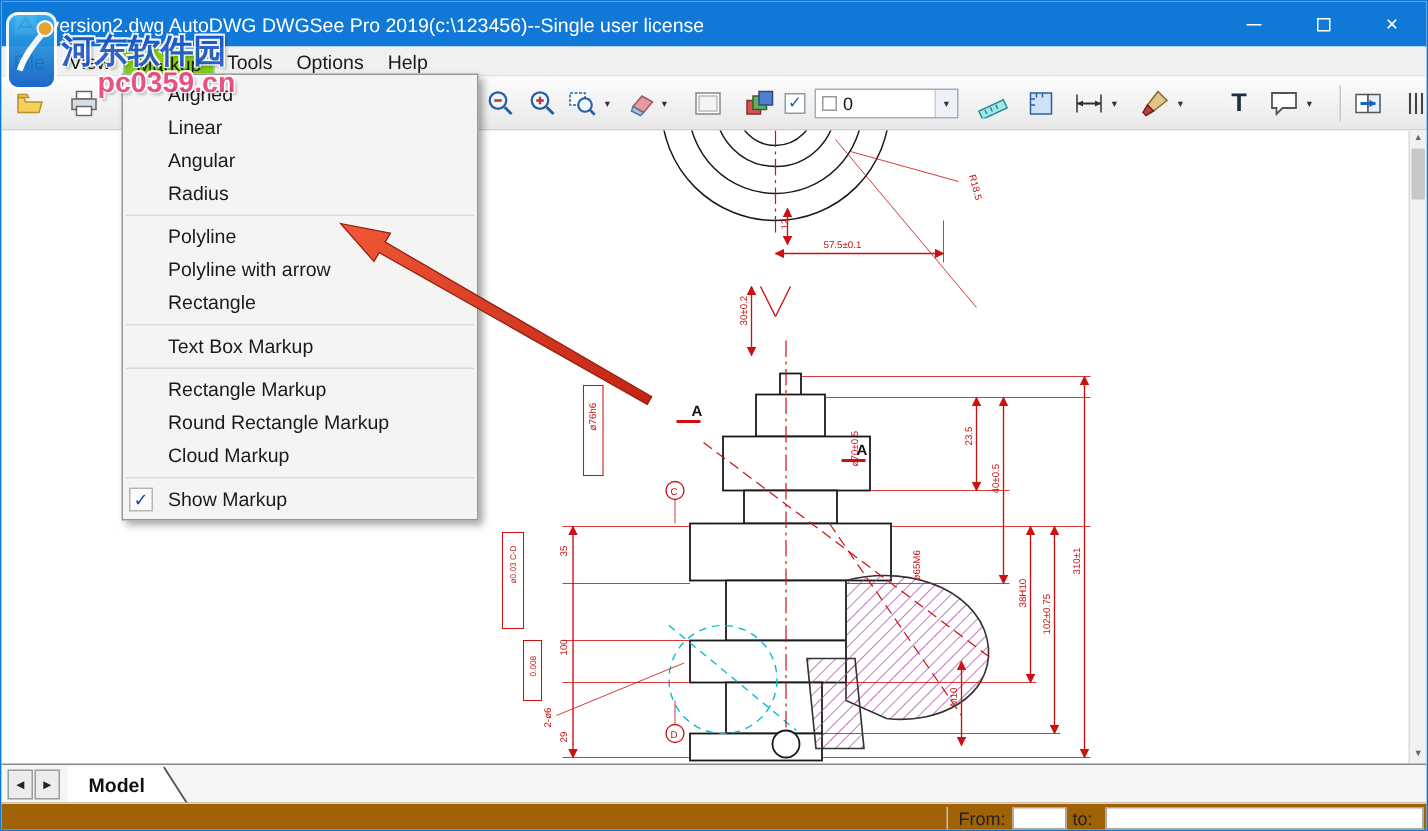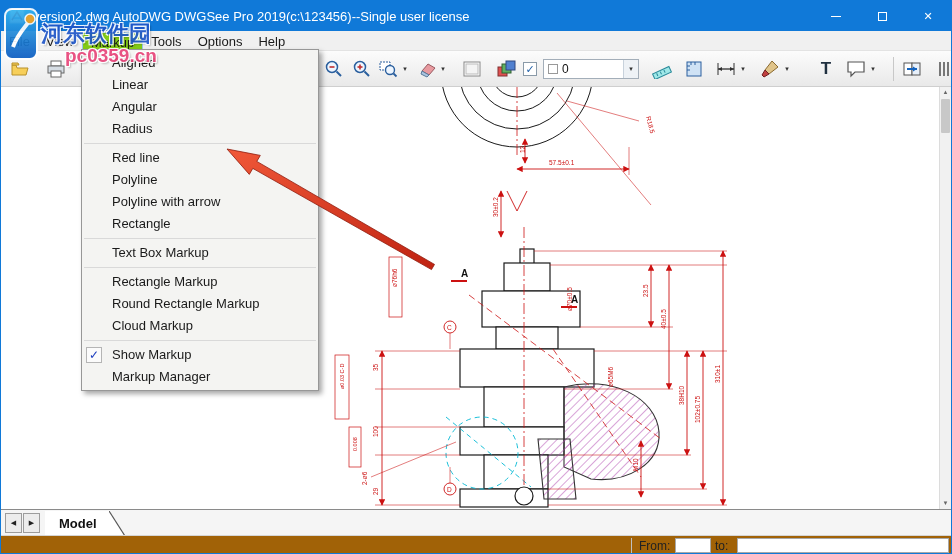--- a/index.html
+++ b/index.html
@@ -377,36 +377,34 @@
       <div class="scroll-arrow" style="bottom:0">▼</div>
     </div>
   </div>
 
   <div class="menu-popup">
     <div class="menu-item"><span>Aligned</span></div>
     <div class="menu-item"><span>Linear</span></div>
     <div class="menu-item"><span>Angular</span></div>
     <div class="menu-item"><span>Radius</span></div>
     <div class="menu-sep"></div>
-    <div class="menu-item"><span>Red line</span></div>
     <div class="menu-item"><span>Polyline</span></div>
     <div class="menu-item"><span>Polyline with arrow</span></div>
     <div class="menu-item"><span>Rectangle</span></div>
     <div class="menu-sep"></div>
     <div class="menu-item"><span>Text Box Markup</span></div>
     <div class="menu-sep"></div>
     <div class="menu-item"><span>Rectangle Markup</span></div>
     <div class="menu-item"><span>Round Rectangle Markup</span></div>
     <div class="menu-item"><span>Cloud Markup</span></div>
     <div class="menu-sep"></div>
     <div class="menu-item">
       <span class="menu-check">✓</span>
       <span>Show Markup</span>
     </div>
-    <div class="menu-item"><span>Markup Manager</span></div>
   </div>
 
   <svg class="overlay-svg" width="952" height="554" viewBox="0 0 952 554">
     <defs>
       <linearGradient id="arrg" x1="0" y1="0" x2="1" y2="1">
         <stop offset="0" stop-color="#f05838"></stop>
         <stop offset="1" stop-color="#c02312"></stop>
       </linearGradient>
     </defs>
     <polygon points="226,148 259.3,154.4 255.8,160.4 433.5,263.4 430.5,268.6 251.8,167.4 248.3,173.4" fill="url(#arrg)" stroke="#8f1a0c" stroke-width="0.8"></polygon>

